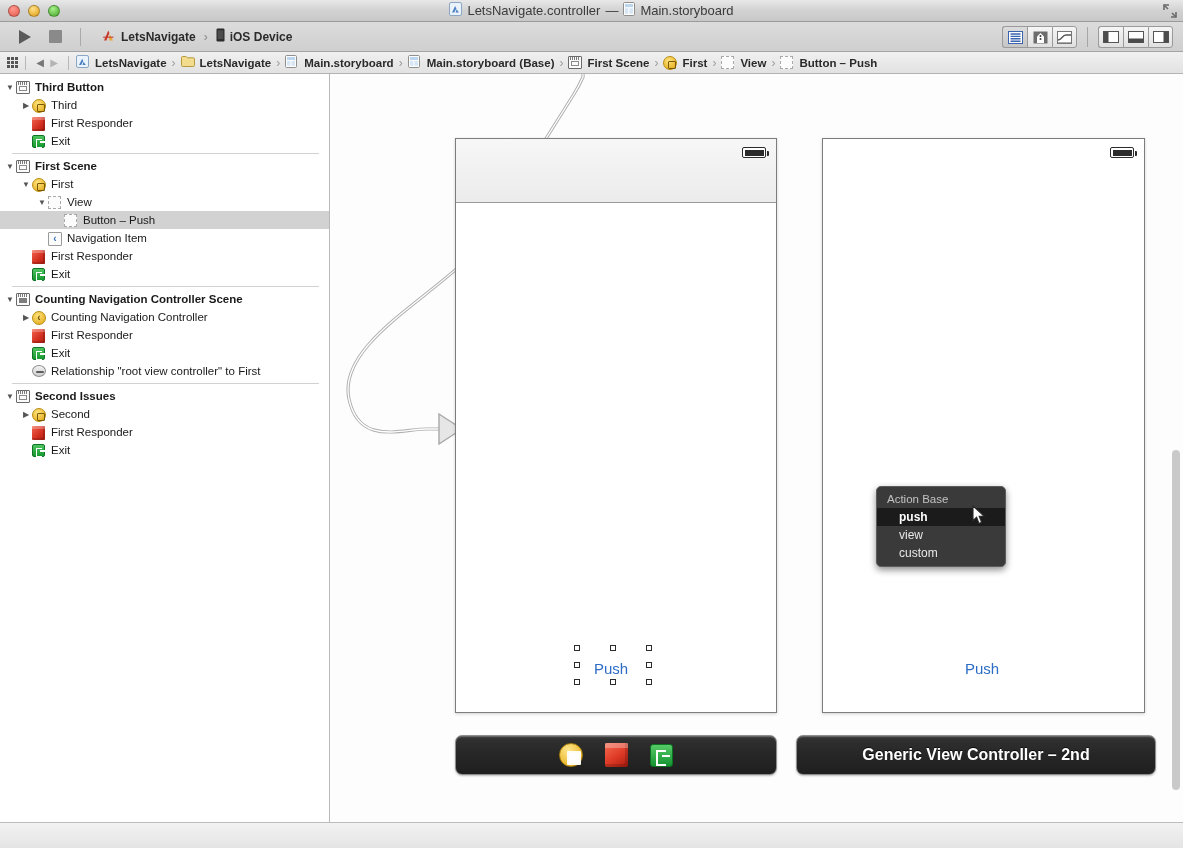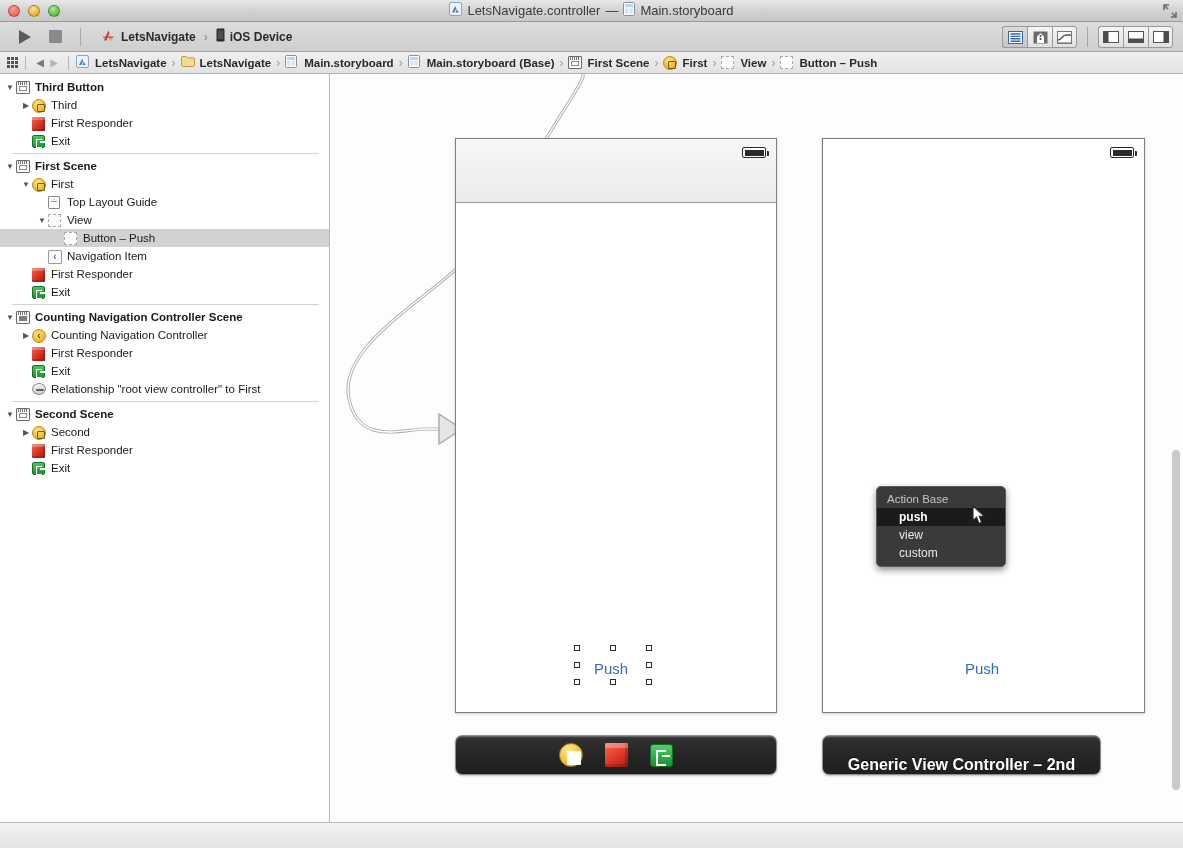--- a/index.html
+++ b/index.html
@@ -567,27 +567,20 @@
         <span class="lbl">First Scene</span>
       </div>
       <div class="row" style="padding-left: 20px;">
         <span class="disc">▼</span>
         <span class="ico">
           <span class="ico-vc" style="position: absolute; left: 0px; top: 1px;"></span>
         </span>
         <span class="lbl">First</span>
       </div>
       <div class="row" style="padding-left: 36px;">
-        <span class="disc"></span>
-        <span class="ico">
-          <span class="ico-guide top" style="position: absolute; left: 0px; top: 1px;"></span>
-        </span>
-        <span class="lbl">Top Layout Guide</span>
-      </div>
-      <div class="row" style="padding-left: 36px;">
         <span class="disc">▼</span>
         <span class="ico">
           <span class="ico-view" style="position: absolute; left: 0px; top: 1px;"></span>
         </span>
         <span class="lbl">View</span>
       </div>
       <div class="row sel" style="padding-left: 52px;">
         <span class="disc"></span>
         <span class="ico">
           <span class="ico-view" style="position: absolute; left: 0px; top: 1px;"></span>
@@ -650,21 +643,21 @@
           <span class="ico-rel" style="position: absolute; left: 0px; top: 1px;"></span>
         </span>
         <span class="lbl">Relationship "root view controller" to First</span>
       </div>
       <div class="divider"></div>
       <div class="row scene" style="padding-left: 4px;">
         <span class="disc">▼</span>
         <span class="ico">
           <span class="ico-scene" style="position: absolute; left: 0px; top: 1px;"></span>
         </span>
-        <span class="lbl">Second Scene</span>
+        <span class="lbl">Second Issues</span>
       </div>
       <div class="row" style="padding-left: 20px;">
         <span class="disc">▶</span>
         <span class="ico">
           <span class="ico-vc" style="position: absolute; left: 0px; top: 1px;"></span>
         </span>
         <span class="lbl">Second</span>
       </div>
       <div class="row" style="padding-left: 20px;">
         <span class="disc"></span>
@@ -717,21 +710,21 @@
   <div class="dock" style="left:124px; top:661px; width:322px;">
     <div class="d-vc"></div>
     <div class="d-fr"></div>
     <div class="d-ex"></div>
   </div>
 
   <div class="device" style="left:491px; top:64px; width:323px; height:575px;">
     <div class="battery" style="top:8px;right:10px;"></div>
     <div class="push-label" style="left:142px; top:521px;">Push</div>
   </div>
-  <div class="dock" style="left:491px; top:661px; width:279px;align-items:flex-end;">
+  <div class="dock" style="left:465px; top:661px; width:360px;">
     <div class="dock-title">Generic View Controller – 2nd</div>
   </div>
 
   <div class="popup" style="left:545px; top:412px;">
     <div class="popup-title">Action Base</div>
     <div id="popup-items">
         <div class="popup-item hl">push</div>
         <div class="popup-item">view</div>
         <div class="popup-item">custom</div>
       </div>

